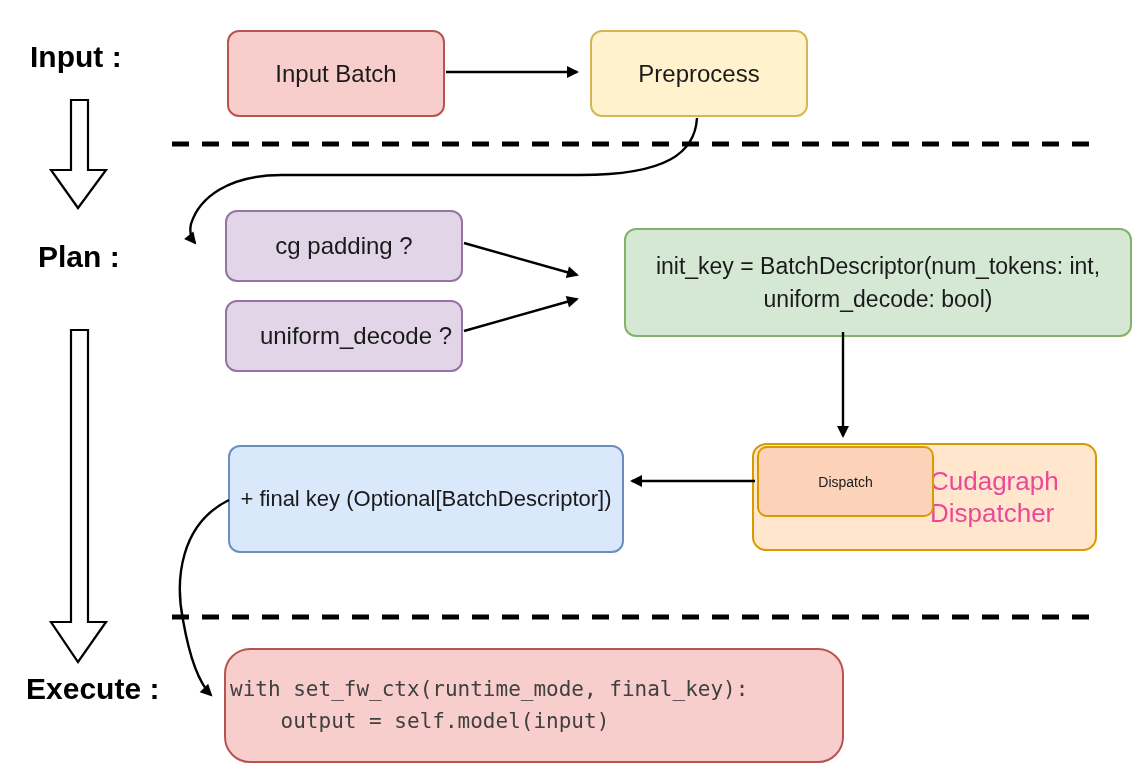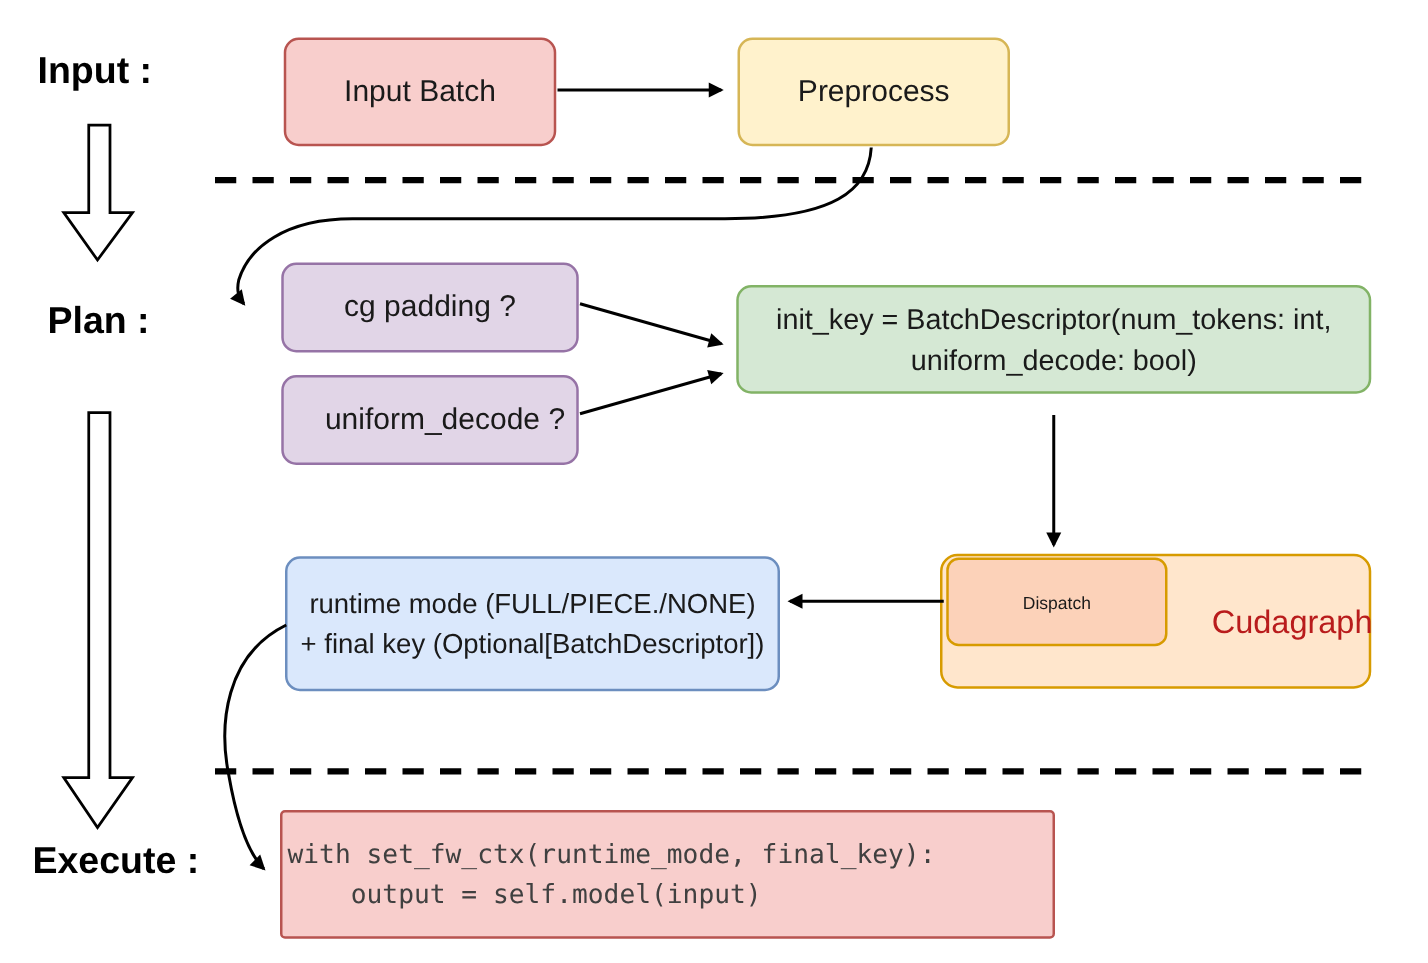--- a/index.html
+++ b/index.html
@@ -41,32 +41,32 @@
     white-space: nowrap;
   }
   #lbl-input   { left: 30px;  top: 40px;  }
   #lbl-plan    { left: 38px;  top: 240px; }
   #lbl-execute { left: 26px;  top: 672px; }
 
   #n-input-batch { left: 227px; top: 30px;  width: 218px; height: 87px;  font-size: 24px; }
   #n-preprocess  { left: 590px; top: 30px;  width: 218px; height: 87px;  font-size: 24px; align-items: center; }
   #n-cg-padding  { left: 225px; top: 210px; width: 238px; height: 72px;  font-size: 24px; }
   #n-uniform     { left: 225px; top: 300px; width: 238px; height: 72px;  font-size: 24px; }
-  #n-init-key    { left: 589px; top: 228px; width: 508px; height: 87px; font-size: 23px; line-height: 1.4; }
+  #n-init-key    { left: 624px; top: 228px; width: 508px; height: 109px; font-size: 23px; line-height: 1.4; }
   #n-cgd-outer   { left: 752px; top: 443px; width: 345px; height: 108px; border-radius: 14px; }
   #n-cgd-label   {
     position: absolute; left: 930px; top: 459px; width: 168px; height: 76px;
-    display: flex; flex-direction: column; align-items: flex-end; justify-content: center;
-    font-size: 26px; line-height: 1.25; color: #b91c1c; z-index: 3; text-align: center;
+    display: flex; flex-direction: column; align-items: flex-start; justify-content: center;
+    font-size: 26px; line-height: 1.25; color: #ec4899; z-index: 3; text-align: center;
   }
   #n-dispatch    { left: 757px; top: 446px; width: 177px; height: 71px;  font-size: 14px; border-radius: 10px; z-index: 3; }
   #n-runtime     { left: 228px; top: 445px; width: 396px; height: 108px; font-size: 22px; line-height: 1.45; }
   #n-exec-code   {
-    left: 224px; top: 648px; width: 620px; height: 103px;
-    border-radius: 4px;
+    left: 224px; top: 648px; width: 620px; height: 115px;
+    border-radius: 26px;
     align-items: flex-start; justify-content: center;
     font-family: "DejaVu Sans Mono", "Liberation Mono", monospace;
     font-size: 21px; line-height: 1.5;
     padding-left: 4px; text-align: center;
     white-space: pre;
   }
 </style>
 </head>
 <body>
 
@@ -94,28 +94,28 @@
 
   <div class="node" id="n-init-key" style="background-color: rgb(213, 232, 212); border-color: rgb(130, 179, 102);">
     <span class="line">init_key = BatchDescriptor(num_tokens: int,</span>
     <span class="line">uniform_decode: bool)</span>
   </div>
 
   <div class="node" id="n-cgd-outer" style="background-color: rgb(255, 230, 204); border-color: rgb(215, 155, 0);">
   </div>
   <div id="n-cgd-label">
     <span class="line">Cudagraph</span>
+    <span class="line">Dispatcher</span>
   </div>
 
   <div class="node" id="n-dispatch" style="background-color: rgb(252, 210, 185); border-color: rgb(215, 155, 0);">
     <span class="line">Dispatch</span>
   </div>
 
   <div class="node" id="n-runtime" style="background-color: rgb(218, 232, 252); border-color: rgb(108, 142, 191);">
-    <span class="line">runtime mode (FULL/PIECE./NONE)</span>
     <span class="line">+ final key (Optional[BatchDescriptor])</span>
   </div>
 
   <div class="node" id="n-exec-code" style="background-color: rgb(248, 206, 204); border-color: rgb(184, 84, 80); color: rgb(64, 64, 64);">
     <span class="line">with set_fw_ctx(runtime_mode, final_key):</span>
     <span class="line">    output = self.model(input)</span>
   </div>
 
   <svg class="connector-layer" width="1142" height="770" viewBox="0 0 1142 770" xmlns="http://www.w3.org/2000/svg">
     <defs>

